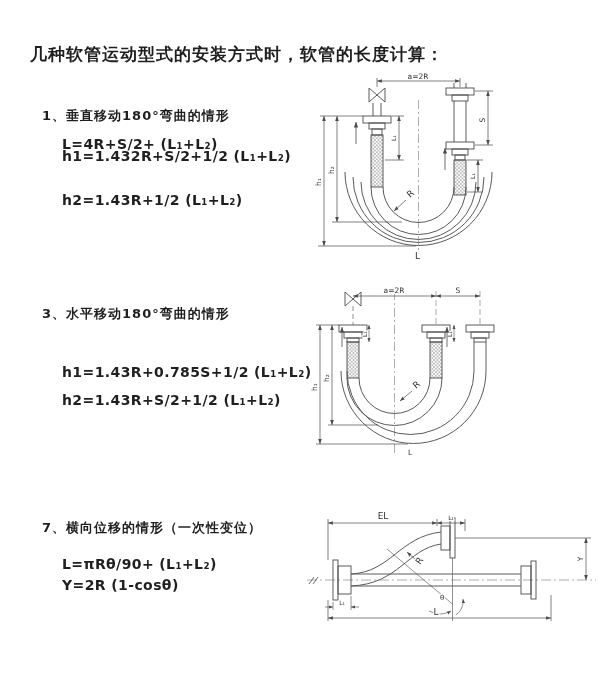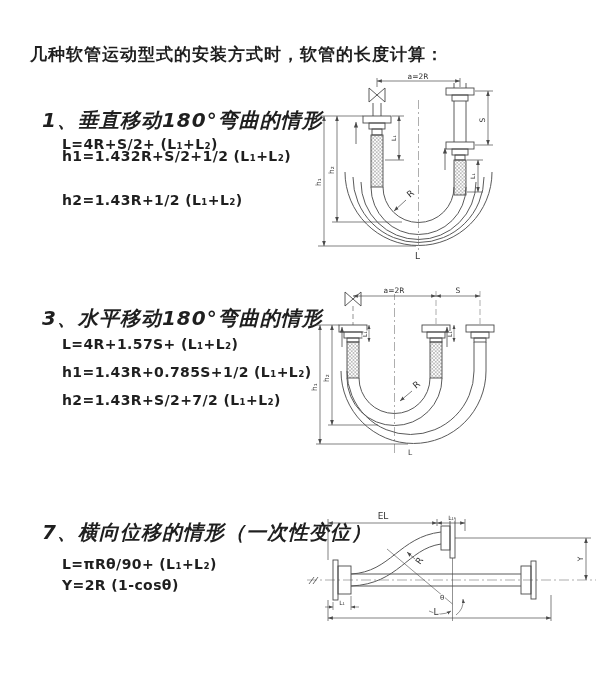--- a/index.html
+++ b/index.html
@@ -9,21 +9,21 @@
     font-family:"DejaVu Sans","Liberation Sans",sans-serif;
     color:#1f1f1f;
   }
   .page { position:relative; width:600px; height:675px; background:#ffffff; overflow:hidden; }
   .title {
     position:absolute; left:30px; top:25px;
     font-size:17px; font-weight:bold; letter-spacing:1px;margin-top:18px;
   }
   .sec-heading {
     position:absolute; left:42px;
-    font-size:20px; font-weight:bold; letter-spacing:1px;font-style:italic;
+    font-size:13px; font-weight:bold; letter-spacing:1px;
   }
   .formula {
     position:absolute; left:62px;
     font-size:14px; font-weight:bold; letter-spacing:0.4px;
   }
   svg.diagram { position:absolute; overflow:visible; }
   svg.diagram text {
     font-family:"DejaVu Sans","Liberation Sans",sans-serif;
     fill:#333; paint-order:stroke; stroke:#ffffff; stroke-width:2px;
   }
@@ -135,23 +135,22 @@
       <line x1="133" y1="100" x2="133" y2="78" marker-end="url(#ar1)"></line>
     </g>
 
     <line x1="94" y1="130" x2="82" y2="141" stroke="#4a4a4a" stroke-width="0.7" marker-end="url(#ar1)"></line>
     <text x="98" y="128" font-size="9" transform="rotate(-40 98 128)">R</text>
 
     <text class="biglab" x="103" y="189">L</text>
   </svg>
 
   <div class="sec-heading" style="top:305px">3、水平移动180°弯曲的情形</div>
-  <div class="formula" style="top:336px">L=4R+1.57S+ (L₁+L₂)</div>
   <div class="formula" style="top:364px">h1=1.43R+0.785S+1/2 (L₁+L₂)</div>
-  <div class="formula" style="top:392px">h2=1.43R+S/2+7/2 (L₁+L₂)</div>
+  <div class="formula" style="top:392px">h2=1.43R+S/2+1/2 (L₁+L₂)</div>
 
   <svg class="diagram" style="left:308px; top:283px" width="290" height="178" viewBox="0 0 290 178">
     <defs>
       <marker id="ar2" viewBox="0 0 8 8" refX="8" refY="4" markerWidth="7" markerHeight="7" orient="auto-start-reverse">
         <path d="M0,1 L8,4 L0,7 Z" fill="#4a4a4a"></path>
       </marker>
       <pattern id="hat2" patternUnits="userSpaceOnUse" width="3.5" height="3.5">
         <path d="M0,3.5 L3.5,0 M0,0 L3.5,3.5" stroke="#8a8a8a" stroke-width="0.5"></path>
       </pattern>
     </defs>

